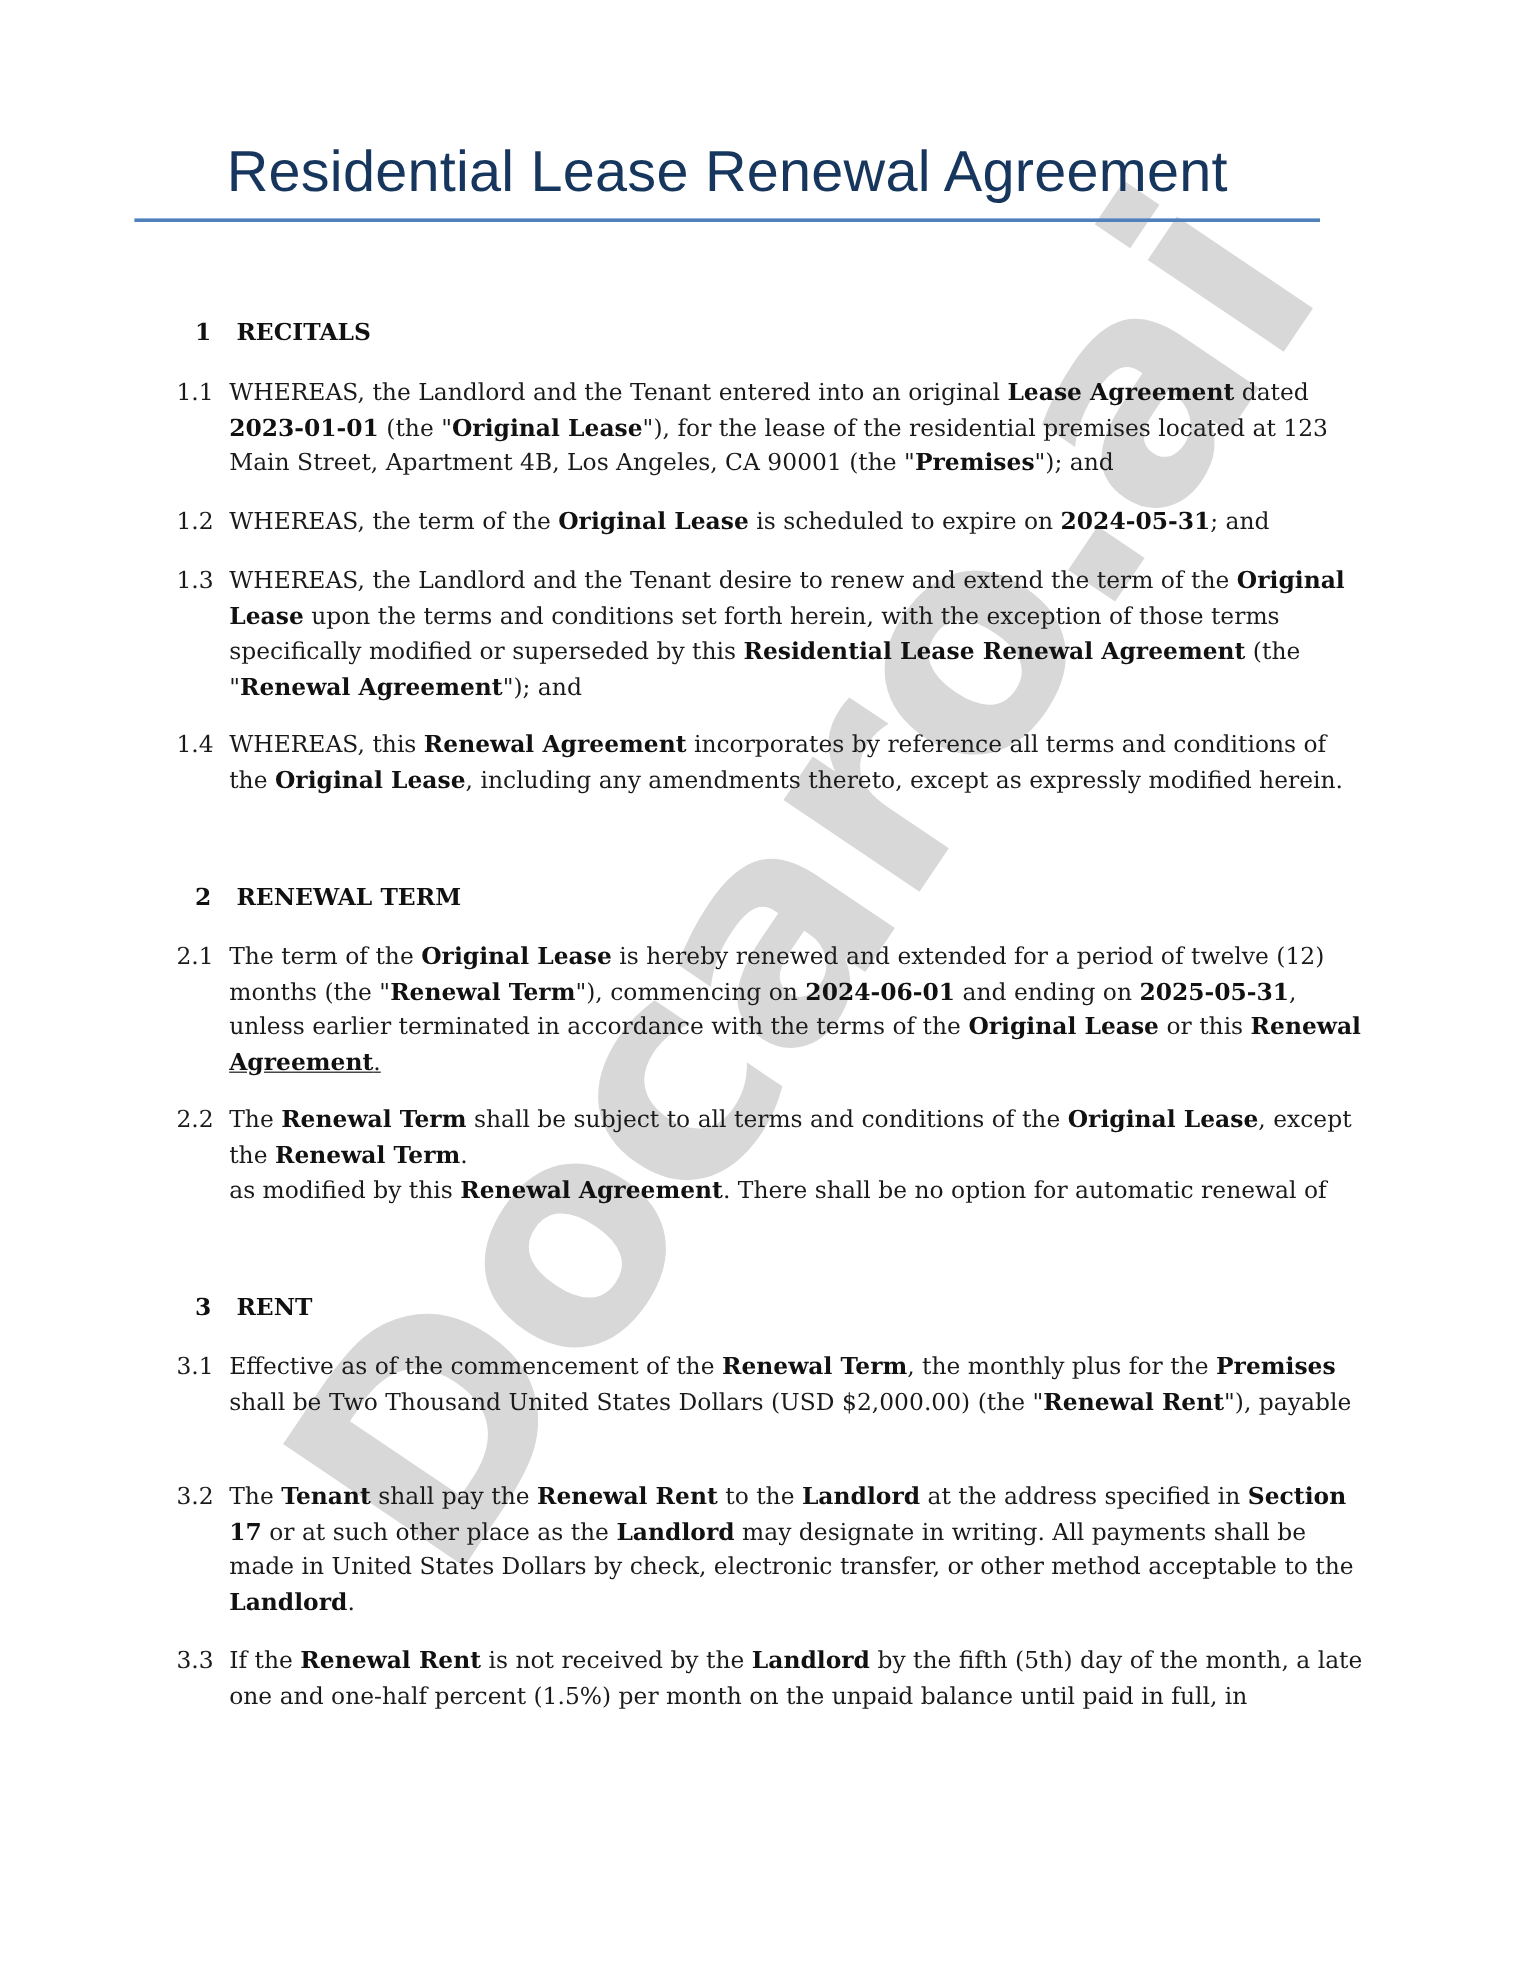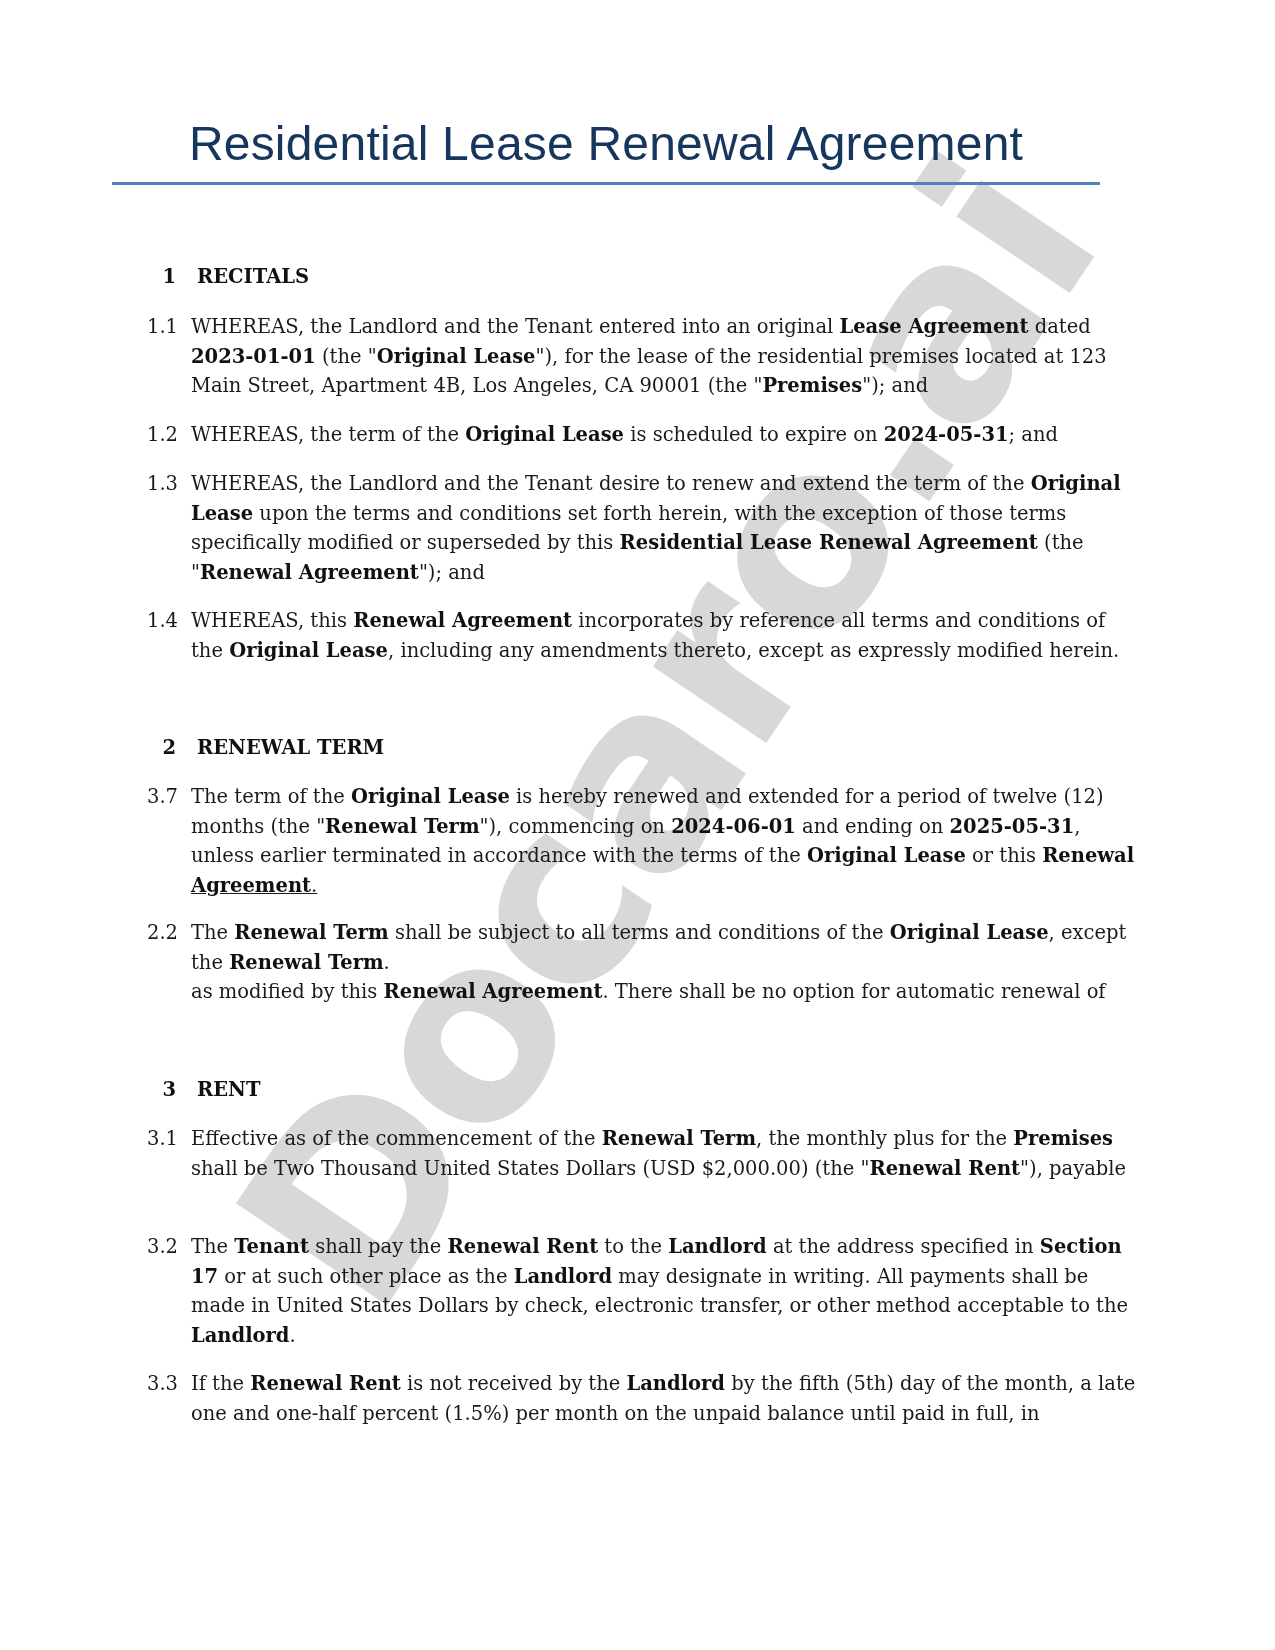--- a/index.html
+++ b/index.html
@@ -83,21 +83,21 @@
         <div class="text">
           <div style="white-space: nowrap; height: 29.5px;"><span>WHEREAS, this </span><b>Renewal Agreement</b><span> incorporates by reference all terms and conditions of</span></div>
           <div style="white-space: nowrap; height: 29.5px;"><span>the </span><b>Original Lease</b><span>, including any amendments thereto, except as expressly modified herein.</span></div>
         </div>
       </div>
       <div class="heading" style="top: 733px;">
         <span class="num">2</span>
         <span class="label">RENEWAL TERM</span>
       </div>
       <div class="clause" style="top: 782px;">
-        <span class="num">3.7</span>
+        <span class="num">2.1</span>
         <div class="text">
           <div style="white-space: nowrap; height: 29.5px;"><span>The term of the </span><b>Original Lease</b><span> is hereby renewed and extended for a period of twelve (12)</span></div>
           <div style="white-space: nowrap; height: 29.5px;"><span>months (the "</span><b>Renewal Term</b><span>"), commencing on </span><b>2024-06-01</b><span> and ending on </span><b>2025-05-31</b><span>,</span></div>
           <div style="white-space: nowrap; height: 29.5px;"><span>unless earlier terminated in accordance with the terms of the </span><b>Original Lease</b><span> or this </span><b>Renewal</b></div>
           <div style="white-space: nowrap; height: 29.5px; text-decoration: underline;"><b>Agreement</b><span>.</span></div>
         </div>
       </div>
       <div class="clause" style="top: 918px;">
         <span class="num">2.2</span>
         <div class="text">

